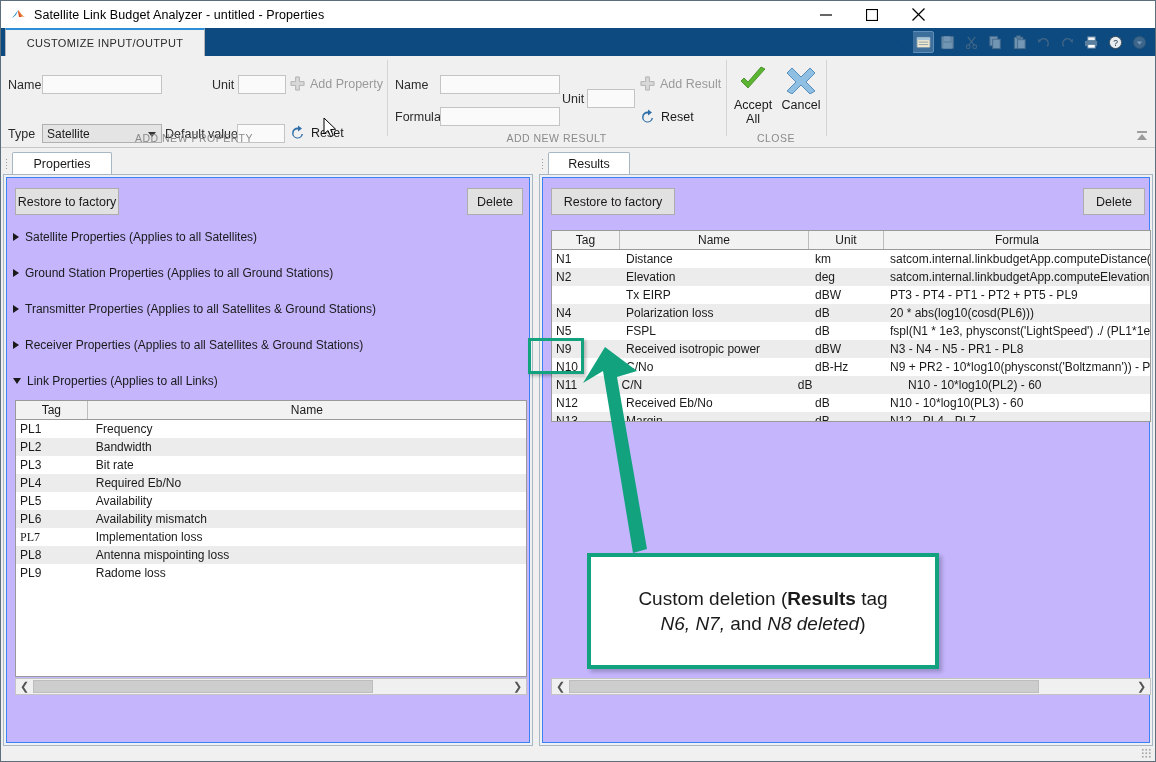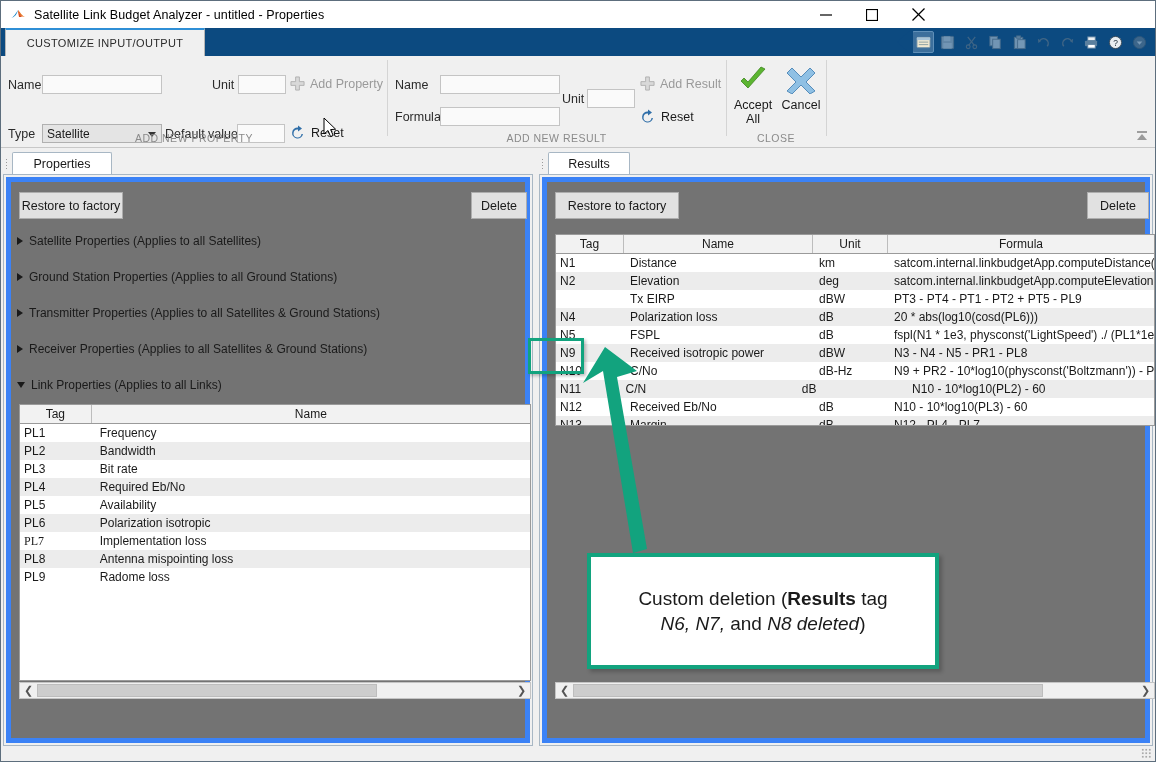--- a/index.html
+++ b/index.html
@@ -99,21 +99,21 @@
   .panel-tab {
     position:absolute; left:9px; top:0px; height:23px; min-width:100px;
     background:#fff; border:1px solid #a8b7c4; border-bottom:none;
     display:flex; align-items:center; justify-content:center; padding:8px 14px;
     font-size:12.5px; color:#1a1a1a; border-radius:2px 2px 0 0;
   }
   .panel-body {
     position:absolute; left:2px; top:26px;
     background:#f0f0f0; border:1px solid #a8b7c4;
   }
-  .panel-inner { position:absolute; left:2px; top:2px; right:2px; bottom:2px; background:#737373; border:5px solid #3b82f6; }
+  .panel-inner { position:absolute; left:2px; top:2px; right:2px; bottom:2px; background:#c4b5fd; border:1px solid #3b82f6; }
 
   .btn {
     position:absolute; height:27px; background:#e1e1e1; border:1px solid #adadad;
     display:flex; align-items:center; justify-content:center;
     font-size:12.5px; color:#1a1a1a;
   }
 
   .tree-row { position:absolute; font-size:12px; color:#1a1a1a; display:flex; align-items:center; gap:6px; }
   .tri { width:0;height:0; }
   .tri.closed { border-top:4.5px solid transparent;border-bottom:4.5px solid transparent;border-left:6px solid #1a1a1a; }
@@ -398,21 +398,21 @@
                 <div class="trow even">
                   <div class="td" style="width: 72px;">PL4</div>
                   <div class="td" style="width: 440px; padding-left: 8px;">Required Eb/No</div>
                 </div>
                 <div class="trow odd">
                   <div class="td" style="width: 72px;">PL5</div>
                   <div class="td" style="width: 440px; padding-left: 8px;">Availability</div>
                 </div>
                 <div class="trow even">
                   <div class="td" style="width: 72px;">PL6</div>
-                  <div class="td" style="width: 440px; padding-left: 8px;">Polarization isotropic</div>
+                  <div class="td" style="width: 440px; padding-left: 8px;">Availability mismatch</div>
                 </div>
                 <div class="trow odd">
                   <div class="td" style="width: 72px; font-family: Liberation Serif, serif;">PL7</div>
                   <div class="td" style="width: 440px; padding-left: 8px;">Implementation loss</div>
                 </div>
                 <div class="trow even">
                   <div class="td" style="width: 72px;">PL8</div>
                   <div class="td" style="width: 440px; padding-left: 8px;">Antenna mispointing loss</div>
                 </div>
                 <div class="trow odd">

